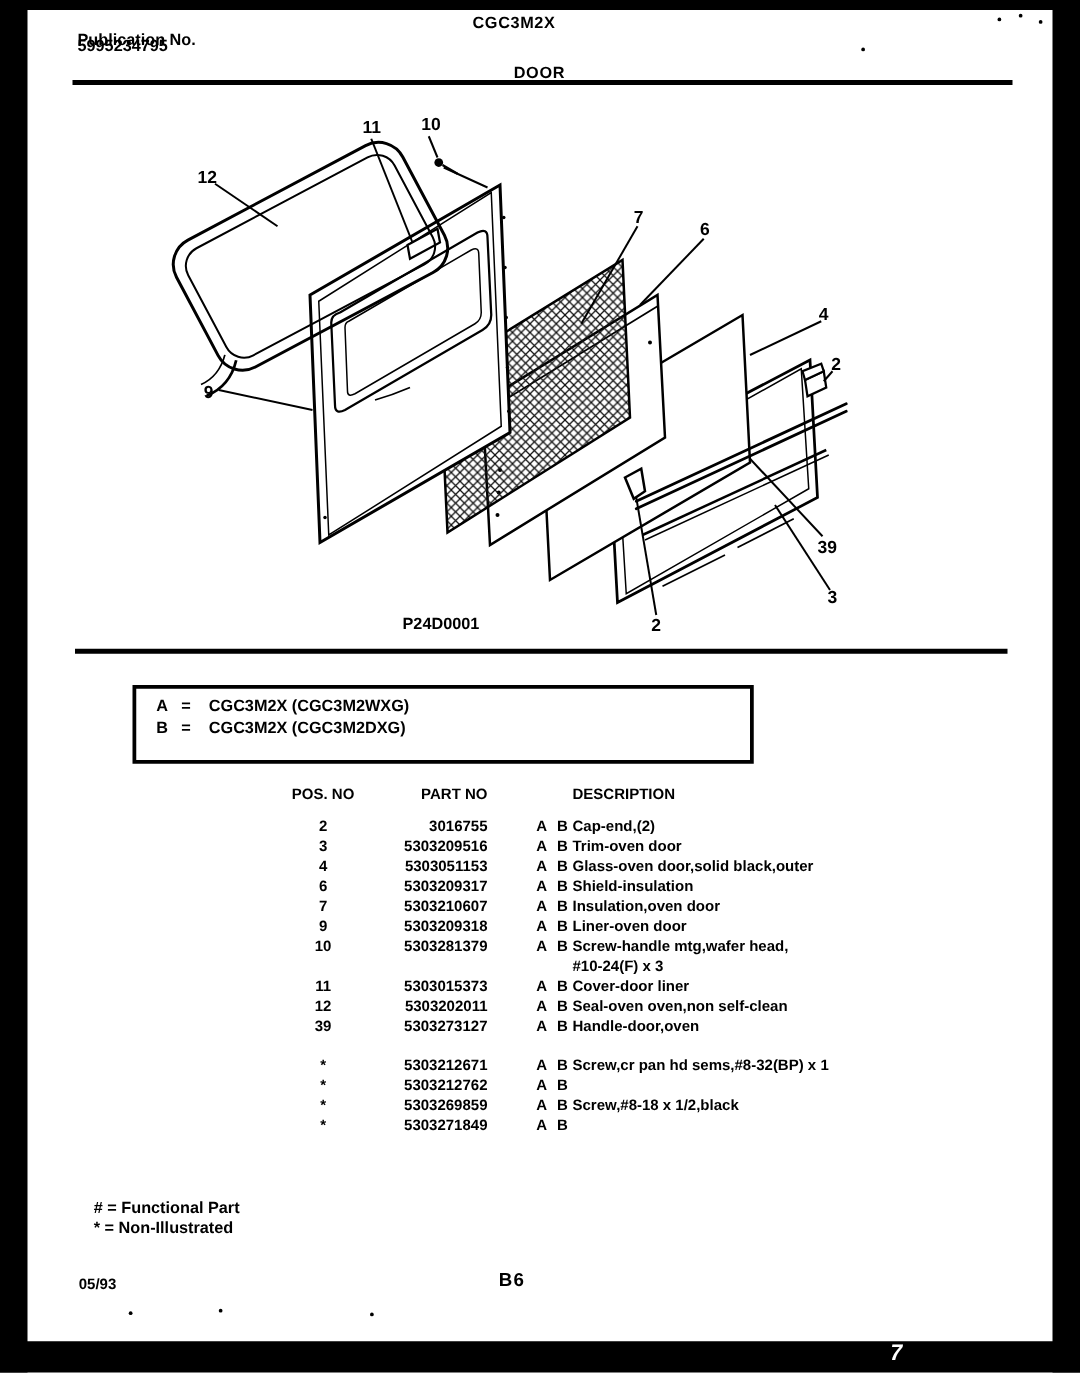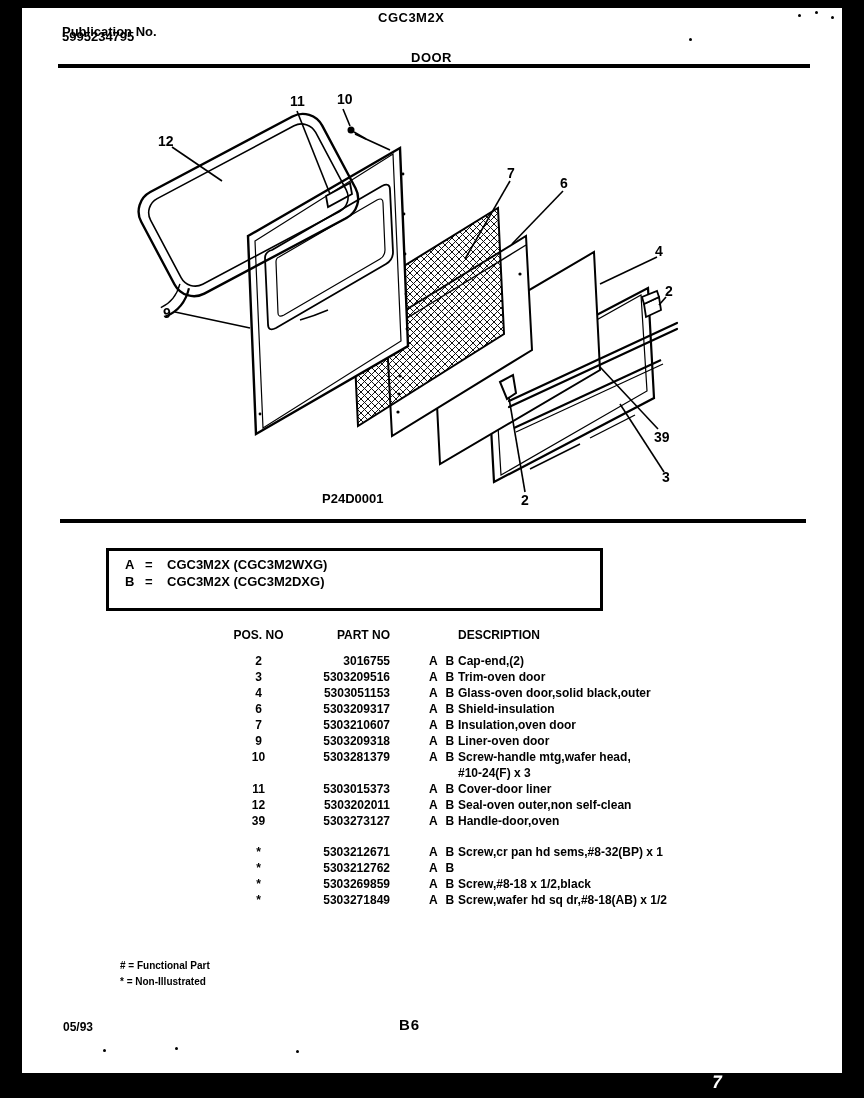--- a/index.html
+++ b/index.html
@@ -27,21 +27,21 @@
   .models-box .mk{display:inline-block;width:20px;}
   .models-box .meq{display:inline-block;width:22px;}
   .parts{left:217px;top:627px;width:560px;font-size:12px;font-weight:700;}
   .prow{display:flex;line-height:16px;}
   .phead{margin-bottom:10px;}
   .c-pos{width:83px;text-align:center;}
   .c-part{width:90px;text-align:right;}
   .c-ab{width:68px;box-sizing:border-box;padding-left:39px;word-spacing:5px;}
   .c-desc{flex:1;white-space:pre-line;}
   .gap{margin-top:15px;}
-  .footnotes{left:75px;top:958px;font-size:10px;font-weight:700;line-height:16px;margin-left:45px;}
+  .footnotes{left:75px;top:958px;font-size:13px;font-weight:700;line-height:16px;}
   .datecode{left:63px;top:1020px;font-size:12px;font-weight:700;}
   .pageno{left:399px;top:1016px;font-size:15px;font-weight:700;letter-spacing:1px;}
   .corner7{
     left:712px;top:1072px;font-size:18px;font-weight:700;color:#fff;z-index:5;
     transform:skewX(-10deg);
   }
   .dot{position:absolute;background:#000;width:3px;height:3px;border-radius:50%;}
   svg text{font-family:"Liberation Sans",sans-serif;font-weight:700;}
 </style>
 </head>
@@ -234,21 +234,21 @@
   <div class="prow">
     <div class="c-pos">11</div>
     <div class="c-part">5303015373</div>
     <div class="c-ab">A B</div>
     <div class="c-desc">Cover-door liner</div>
   </div>
   <div class="prow">
     <div class="c-pos">12</div>
     <div class="c-part">5303202011</div>
     <div class="c-ab">A B</div>
-    <div class="c-desc">Seal-oven outer,non self-clean</div>
+    <div class="c-desc">Seal-oven oven,non self-clean</div>
   </div>
   <div class="prow">
     <div class="c-pos">39</div>
     <div class="c-part">5303273127</div>
     <div class="c-ab">A B</div>
     <div class="c-desc">Handle-door,oven</div>
   </div>
   <div class="prow gap">
     <div class="c-pos">*</div>
     <div class="c-part">5303212671</div>
@@ -263,21 +263,20 @@
   <div class="prow">
     <div class="c-pos">*</div>
     <div class="c-part">5303269859</div>
     <div class="c-ab">A B</div>
     <div class="c-desc">Screw,#8-18 x 1/2,black</div>
   </div>
   <div class="prow">
     <div class="c-pos">*</div>
     <div class="c-part">5303271849</div>
     <div class="c-ab">A B</div>
-    <div class="c-desc">Screw,wafer hd sq dr,#8-18(AB) x 1/2</div>
   </div>
 </div>
 
 <div class="abs footnotes">
   <div># = Functional Part</div>
   <div>* = Non-Illustrated</div>
 </div>
 
 <div class="abs datecode">05/93</div>
 <div class="abs pageno">B6</div>

